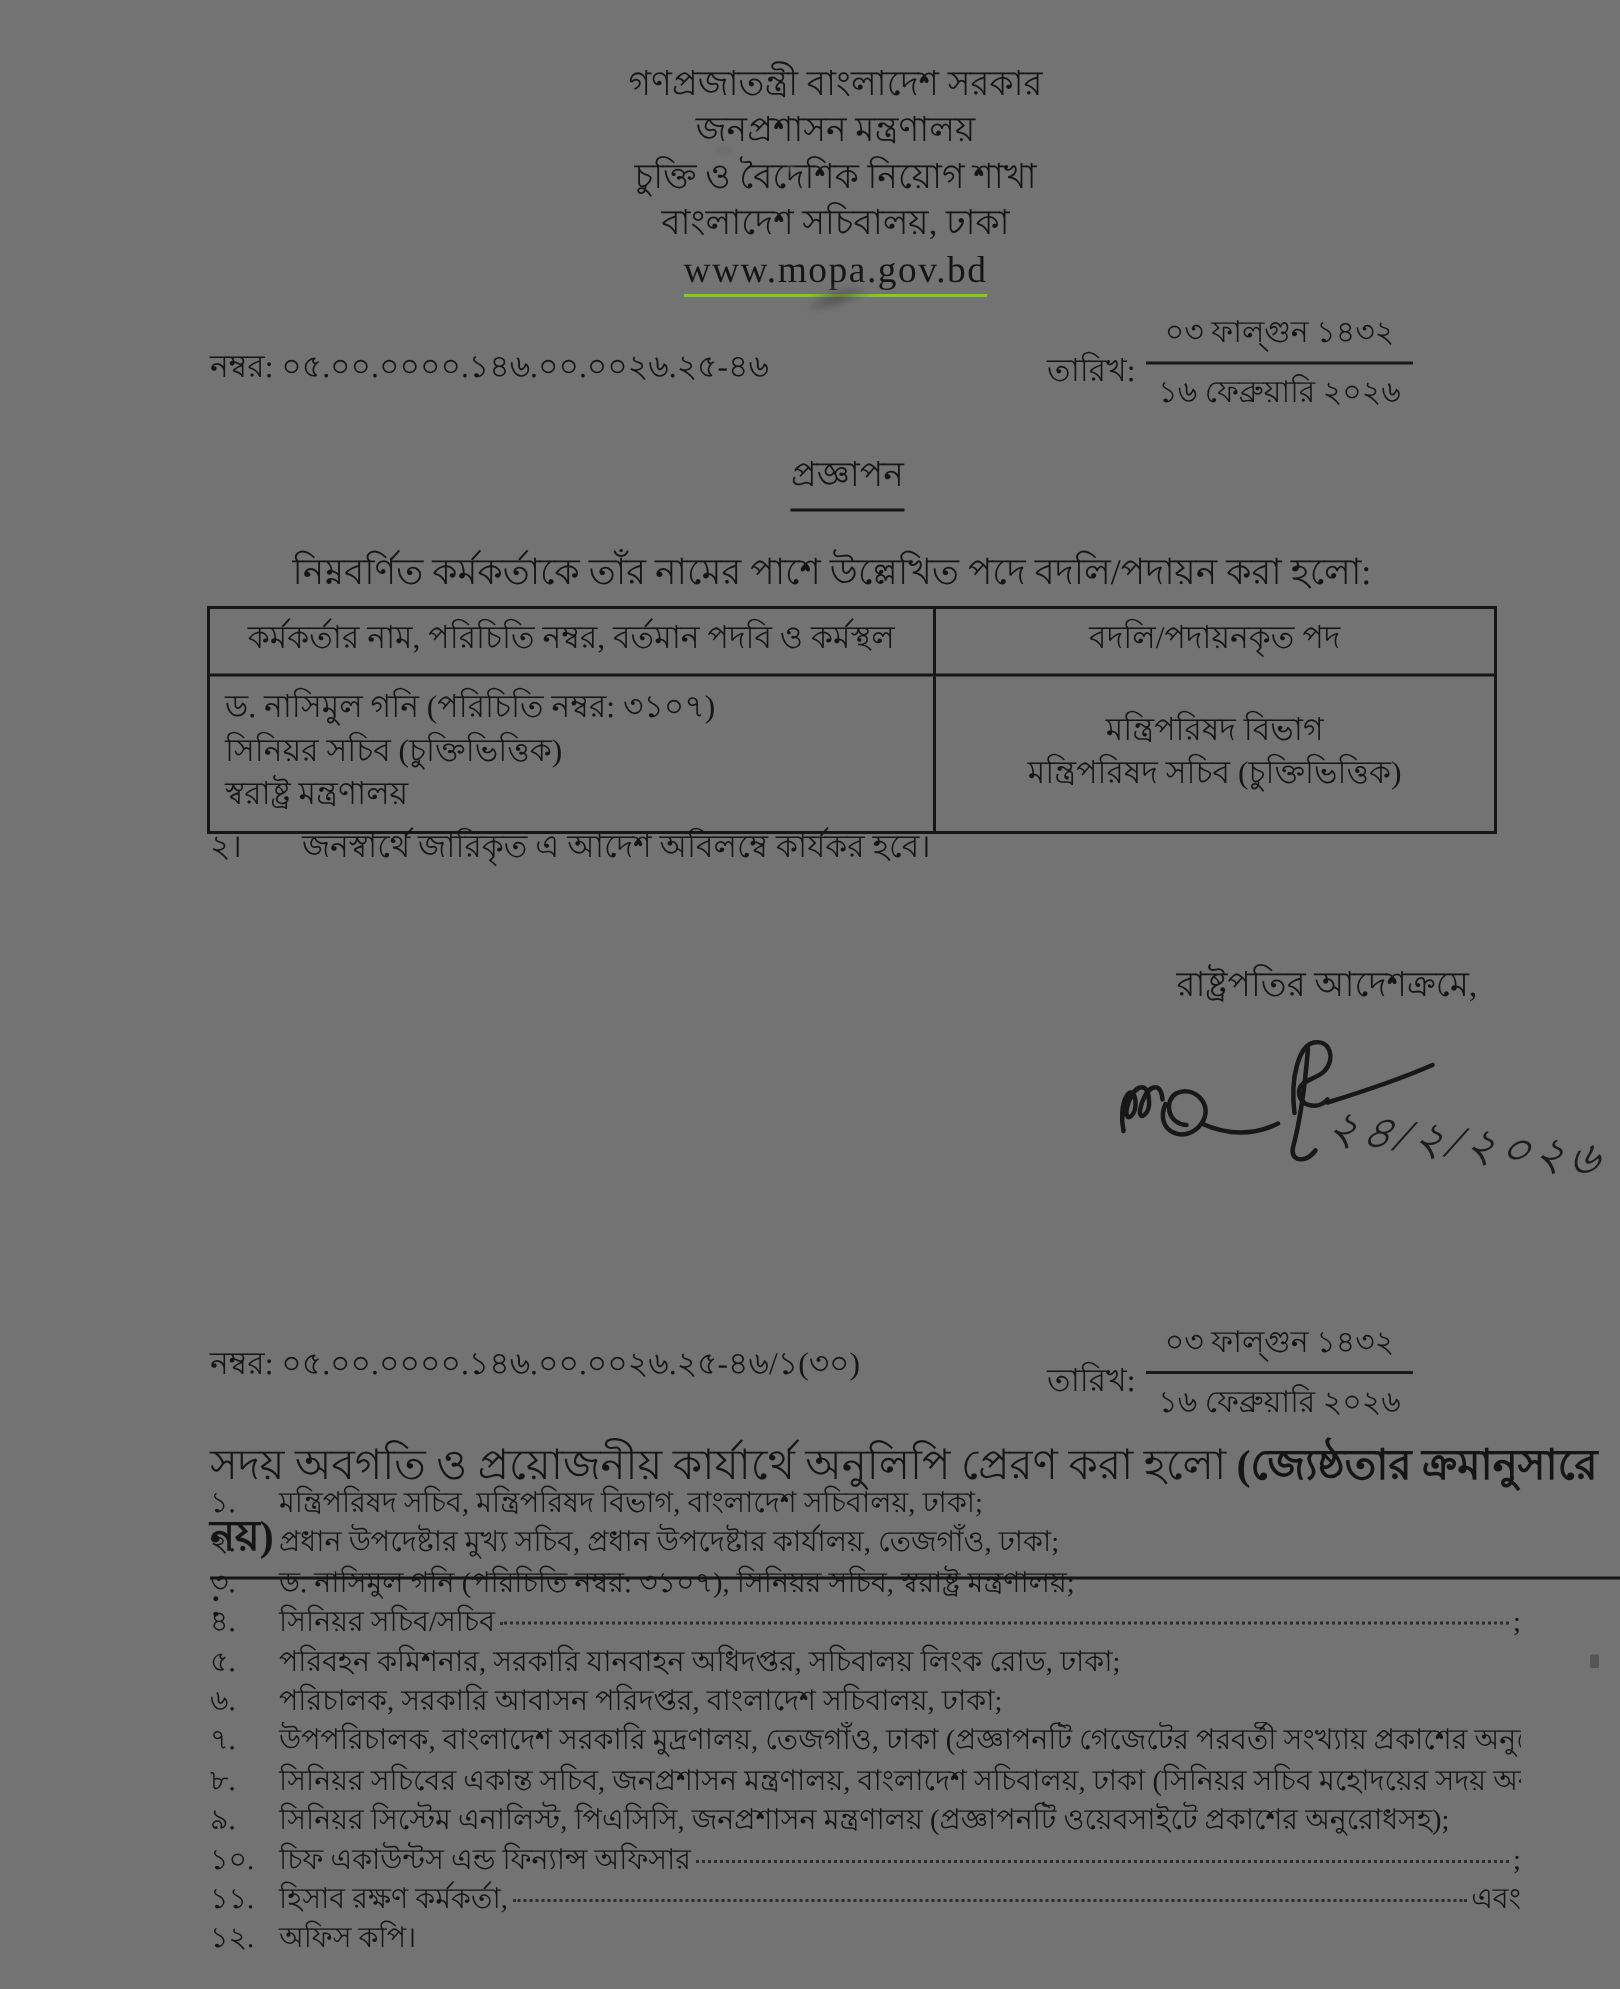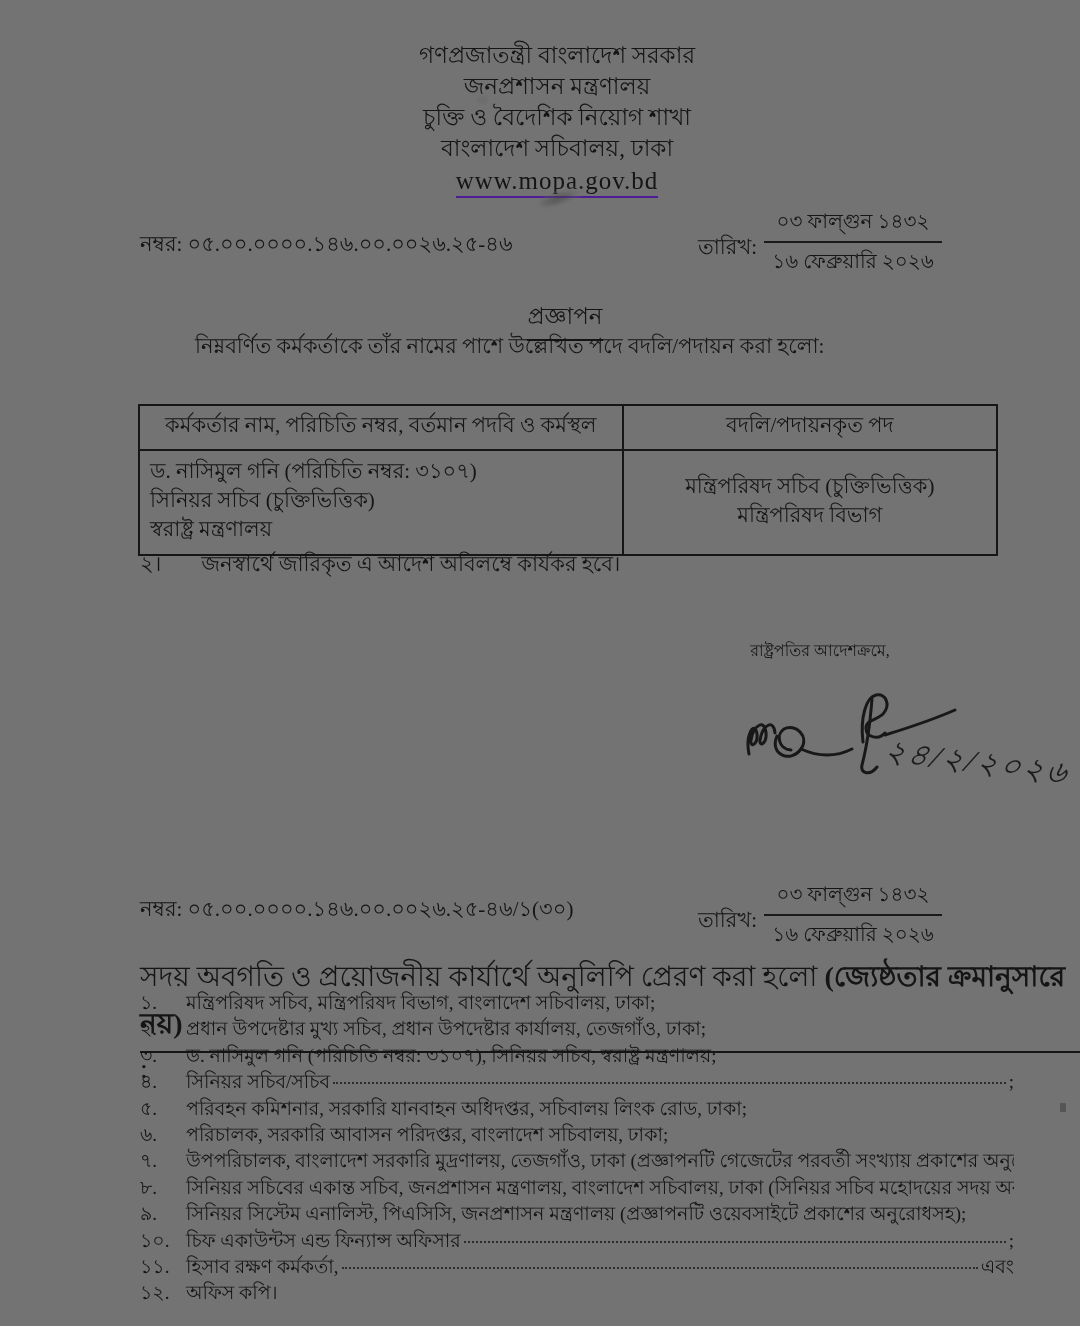--- a/index.html
+++ b/index.html
@@ -10,48 +10,48 @@
     background:#737373;
     font-family:Liberation Serif, serif;
     color:#151515;
     overflow:hidden;
   }
   .abs{position:absolute;}
   
   .letterhead{left:0;top:40px;width:1080px;text-align:center;padding-left:34px;box-sizing:border-box;}
   .letterhead .ln{font-size:23px;line-height:31px;font-weight:500;}
   .website{display:inline-block;font-size:25px;letter-spacing:1px;margin-top:3px;
-           border-bottom:2px solid #4c1d95;padding-bottom:1px;font-weight:500;}
+           border-bottom:2px solid #84cc16;padding-bottom:1px;font-weight:500;}
   
   .memo-number{font-size:21px;font-weight:500;}
   .date-label{font-size:21px;font-weight:500;}
   .date-frac{text-align:center;font-size:20px;font-weight:500;width:178px;}
   .date-frac .top{padding:0 6px 2px;border-bottom:2px solid #1a1a1a;}
   .date-frac .bottom{padding-top:3px;}
   
   .doc-title{left:0;top:298px;width:1080px;text-align:center;padding-left:50px;box-sizing:border-box;}
   .doc-title span{display:inline-block;font-size:23px;font-weight:500;
                   border-bottom:2px solid #151515;padding-bottom:2px;}
-  .intro{left:195px;top:330px;font-size:21px;font-weight:500;}
+  .intro{left:195px;top:362px;font-size:24px;font-weight:500;}
   
   .ttable{left:138px;top:404px;width:860px;border:2px solid #161616;box-sizing:border-box;}
   .trow{display:flex;align-items:center;}
   .cell{box-sizing:border-box;font-size:21px;font-weight:500;}
   .c-left{width:56.5%;border-right:2px solid #161616;}
   .c-right{width:43.5%;}
   .thead .cell{text-align:center;padding:3px 4px 5px;border-bottom:2px solid #161616;}
   .tbody .cell{padding:6px 10px 10px;}
   .tbody .c-left div{line-height:29px;}
   .tbody .c-right{text-align:center;}
   .tbody .c-right div{line-height:29px;}
   
   .clause{left:140px;top:548px;font-size:21px;font-weight:500;}
   .clause .cnum{display:inline-block;width:56px;}
   
-  .by-order{left:655px;top:638px;width:330px;text-align:center;font-size:16px;font-weight:500;}
+  .by-order{left:655px;top:638px;width:330px;text-align:right;font-size:23px;font-weight:500;}
   .sig-svg{left:733px;top:682px;}
   .hand-date{left:893px;top:727px;font-size:31px;font-style:italic;letter-spacing:3px;
              transform:rotate(7deg) skewX(-10deg);transform-origin:left top;color:#1c1c1c;}
   .sig-block{left:645px;top:752px;width:420px;text-align:center;font-size:21px;font-weight:500;}
   .sig-block div{line-height:28.5px;}
   
   .cc-head{left:140px;top:955px;font-size:28px;font-weight:500;}
   .cc-head .u{display:inline-block;border-bottom:2px solid #151515;padding-bottom:2px;}
   .cc-head b{font-weight:bold;}
   .cc-list{left:140px;top:990px;width:874px;margin:0;padding:0;list-style:none;}
@@ -108,22 +108,22 @@
       <div class="cell c-left">কর্মকর্তার নাম, পরিচিতি নম্বর, বর্তমান পদবি ও কর্মস্থল</div>
       <div class="cell c-right">বদলি/পদায়নকৃত পদ</div>
     </div>
     <div class="trow tbody">
       <div class="cell c-left">
         <div>ড. নাসিমুল গনি (পরিচিতি নম্বর: ৩১০৭)</div>
         <div>সিনিয়র সচিব (চুক্তিভিত্তিক)</div>
         <div>স্বরাষ্ট্র মন্ত্রণালয়</div>
       </div>
       <div class="cell c-right">
+        <div>মন্ত্রিপরিষদ বিভাগ</div>
         <div>মন্ত্রিপরিষদ সচিব (চুক্তিভিত্তিক)</div>
-        <div>মন্ত্রিপরিষদ বিভাগ</div>
       </div>
     </div>
   </div>
 
   <div class="abs clause">
     <span class="cnum">২।</span>
     <span>জনস্বার্থে জারিকৃত এ আদেশ অবিলম্বে কার্যকর হবে।</span>
   </div>
 
   <div class="abs by-order">রাষ্ট্রপতির আদেশক্রমে,</div>

